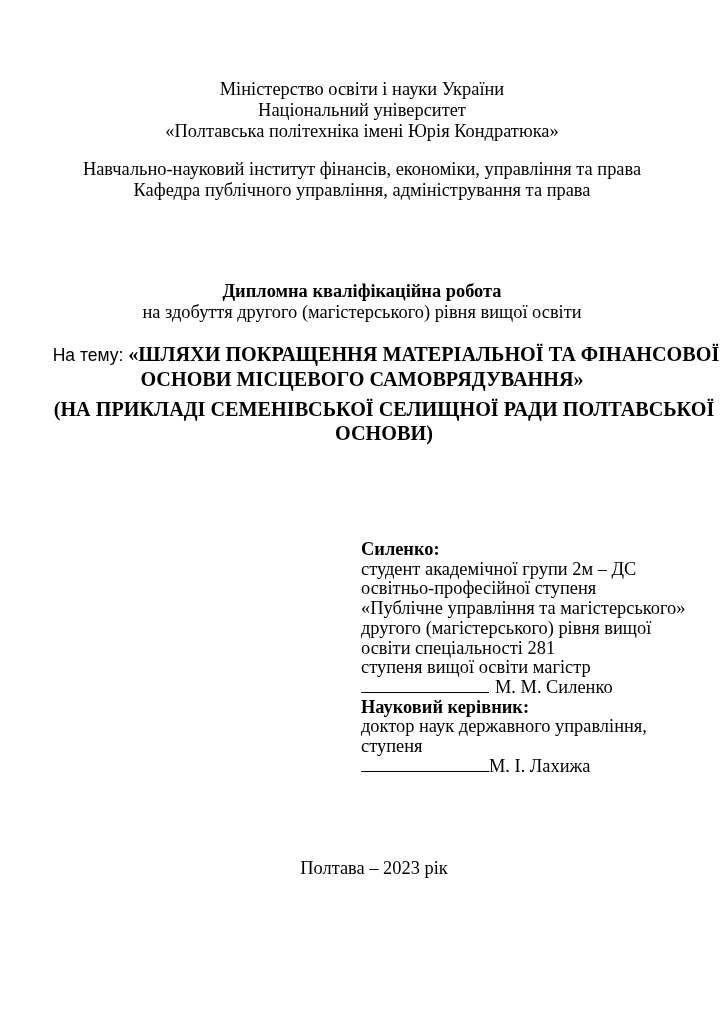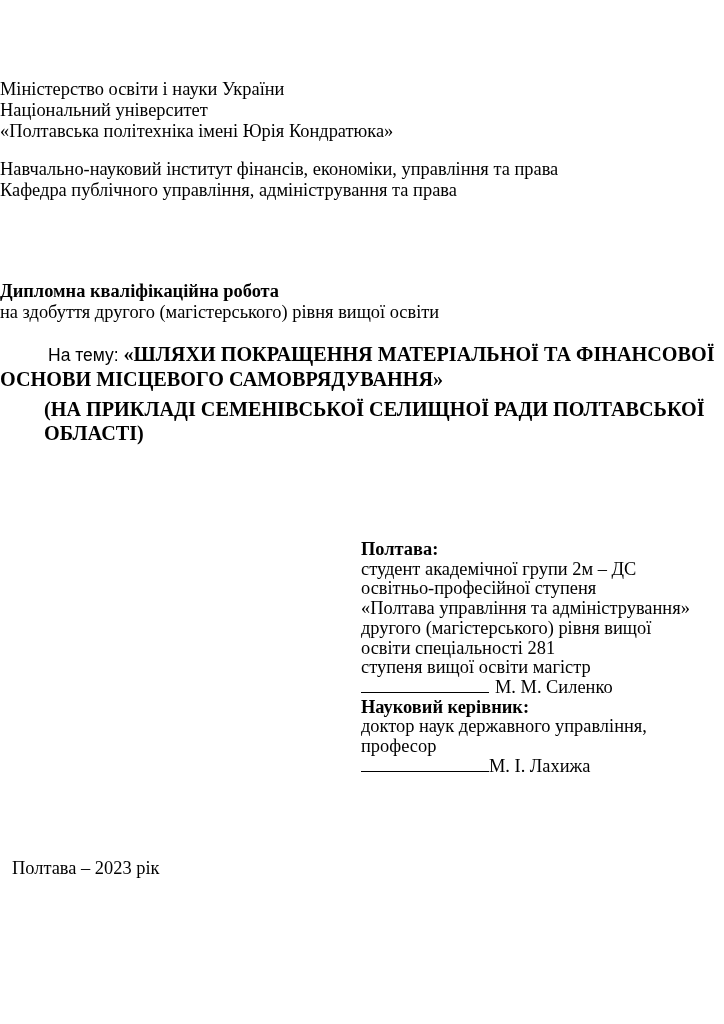--- a/index.html
+++ b/index.html
@@ -19,21 +19,21 @@
       position: absolute;
       left: 0; top: 0;
       width: 724px;
       height: 1024px;
       background: #ffffff;
     }
     .center-block {
       position: absolute;
       left: 0;
       width: 724px;
-      text-align: left;
+      text-align: center;
     }
     .line {
       display: block;
       font-size: 18.4px;
       line-height: 21px;
       white-space: nowrap;
     }
     .bold { font-weight: bold; }
     .sans {
       font-family: "Liberation Sans", "DejaVu Sans", sans-serif;
@@ -96,35 +96,35 @@
     <span class="line">на здобуття другого (магістерського) рівня вищої освіти</span>
   </div>
 
   <div class="center-block" id="topic-block">
     <span class="line"><span class="sans">На тему: </span><span class="bold">«ШЛЯХИ ПОКРАЩЕННЯ МАТЕРІАЛЬНОЇ ТА ФІНАНСОВОЇ</span></span>
     <span class="line bold">ОСНОВИ МІСЦЕВОГО САМОВРЯДУВАННЯ»</span>
   </div>
 
   <div class="center-block" id="example-block">
     <span class="line bold">(НА ПРИКЛАДІ СЕМЕНІВСЬКОЇ СЕЛИЩНОЇ РАДИ ПОЛТАВСЬКОЇ</span>
-    <span class="line bold">ОБЛАСТІ)</span>
+    <span class="line bold">ОСНОВИ)</span>
   </div>
 
   <div id="author-block">
-    <span class="line bold">Полтава:</span>
+    <span class="line bold">Силенко:</span>
     <span class="line">студент академічної групи 2м – ДС</span>
     <span class="line">освітньо-професійної ступеня</span>
-    <span class="line">«Полтава управління та адміністрування»</span>
+    <span class="line">«Публічне управління та магістерського»</span>
     <span class="line">другого (магістерського) рівня вищої</span>
     <span class="line">освіти спеціальності 281</span>
     <span class="line">ступеня вищої освіти магістр</span>
     <span class="line"><span class="sig-line"></span><span>М. М. Силенко</span></span>
     <span class="line bold">Науковий керівник:</span>
     <span class="line">доктор наук державного управління,</span>
-    <span class="line">професор</span>
+    <span class="line">ступеня</span>
     <span class="line"><span class="sig-line tight"></span><span>М. І. Лахижа</span></span>
   </div>
 
   <div class="center-block" id="footer-block">
     <span class="line">Полтава – 2023 рік</span>
   </div>
 
 </div>
 
 </body></html>

